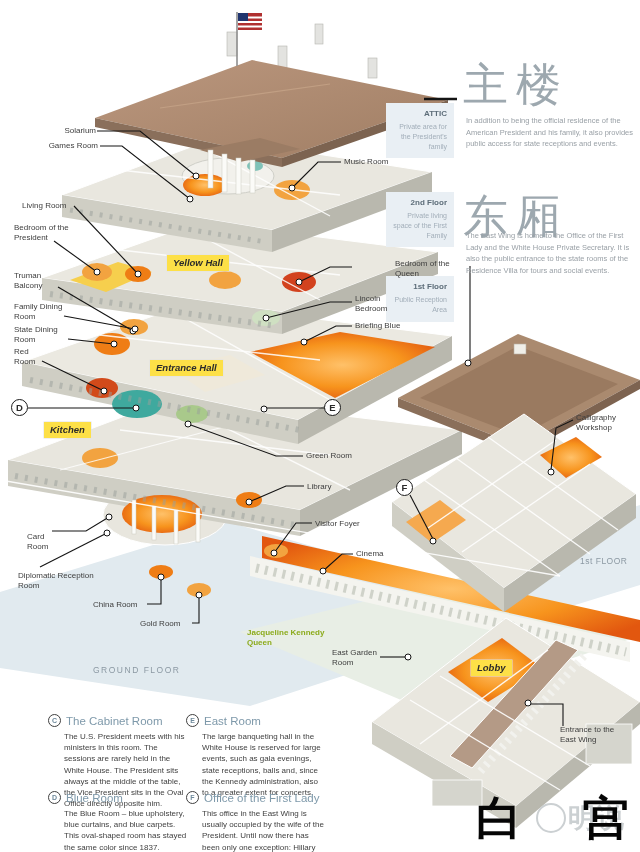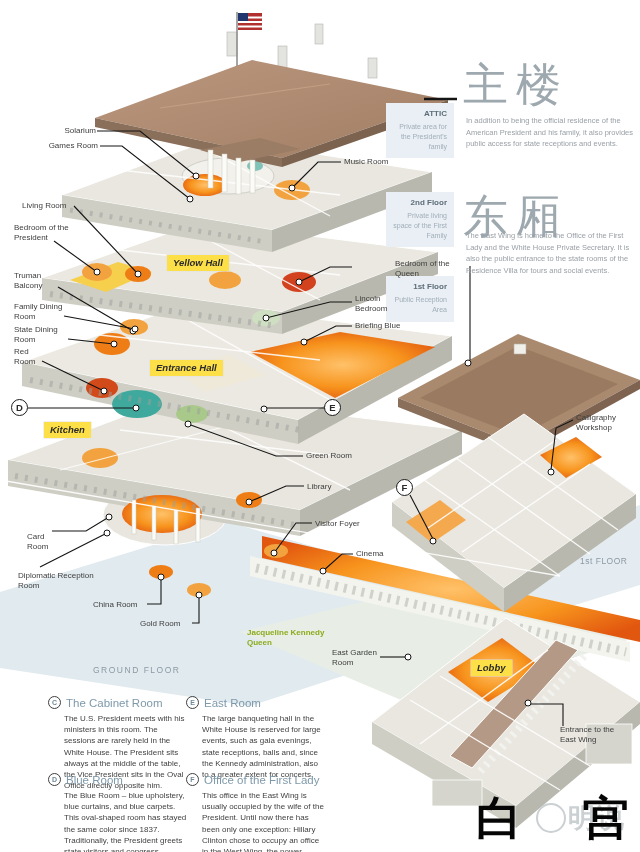--- a/index.html
+++ b/index.html
@@ -20,21 +20,21 @@
              padding:6px 7px 7px 4px;box-sizing:border-box;}
   .floor-tag .t{font-size:8px;font-weight:700;color:#5d6d79;margin-bottom:4px;}
   .floor-tag .s{font-size:7px;line-height:1.4;color:#a2aeb9;}
 
   .cn-head{position:absolute;font-size:45px;line-height:1;color:#9da8af;letter-spacing:8px;font-weight:400;}
   .col-p{position:absolute;width:168px;font-size:7.5px;line-height:1.55;color:#9aa1a7;}
 
   .caption{position:absolute;font-size:8.5px;color:#8c99a3;letter-spacing:1.5px;}
   .garden{position:absolute;width:84px;font-size:8px;font-weight:700;line-height:1.3;color:#8cab1c;}
 
-  .legend-block{position:absolute;width:140px;}
+  .legend-block{position:absolute;width:140px;margin-top:18px;}
   .legend-head{display:flex;gap:5px;align-items:center;}
   .legend-letter{width:11px;height:11px;border:1.3px solid #3f3f3f;border-radius:50%;
                  font-size:7px;font-weight:700;line-height:11px;text-align:center;color:#6f8a9c;flex:none;}
   .legend-title{font-size:11.5px;color:#7e99aa;}
   .legend-body{margin:4px 0 0 16px;font-size:8px;line-height:1.4;color:#3f3f3f;}
 
   .bigtitle{position:absolute;font-size:46px;font-weight:700;color:#050505;letter-spacing:24px;white-space:nowrap;}
   .watermark{position:absolute;display:flex;align-items:center;gap:2px;color:#c3c8cb;opacity:.85;}
   .watermark .wm-circle{width:26px;height:26px;border:2px solid #c3c8cb;border-radius:50%;}
   .watermark .wm-text{font-size:27px;font-weight:700;letter-spacing:2px;}

